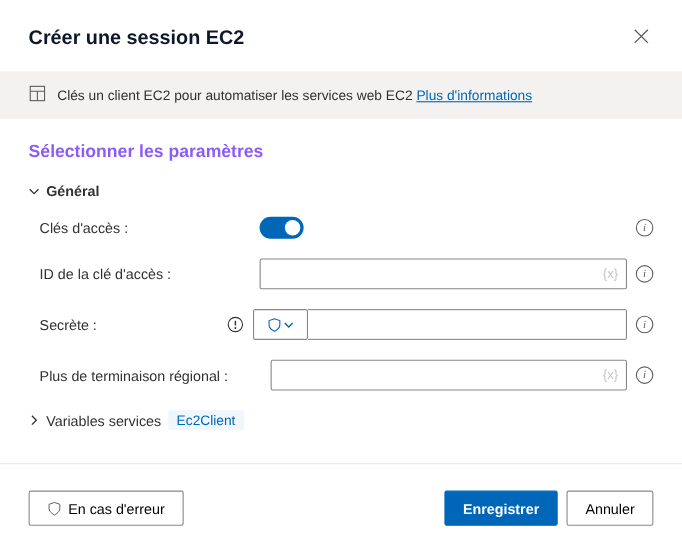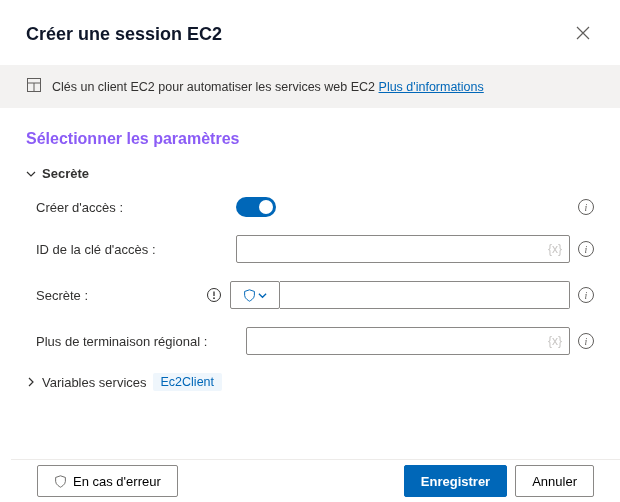--- a/index.html
+++ b/index.html
@@ -25,21 +25,21 @@
 .input { flex: 1; height: 28px; border: 1px solid #8a8886; border-radius: 2px; padding: 0 8px; font-size: 13px; position: relative; background: #fff; }
 .input.with-var { padding-right: 26px; }
 .var-hint { position: absolute; right: 8px; top: 50%; transform: translateY(-50%); color: #c8c6c4; font-size: 12px; pointer-events: none; }
 .input-wrap { position: relative; flex: 1; display: flex; }
 .secret-pick { width: 50px; height: 28px; border: 1px solid #8a8886; border-radius: 2px; display: flex; align-items: center; justify-content: center; gap: 2px; cursor: pointer; color: #0067b8; }
 .secret-input { flex: 1; height: 28px; border: 1px solid #8a8886; border-left: none; border-radius: 0 2px 2px 0; }
 .secret-group { display: flex; flex: 1; }
 .info-icon { width: 16px; height: 16px; border: 1px solid #605e5c; border-radius: 50%; display: flex; align-items: center; justify-content: center; font-size: 10px; font-style: italic; font-family: serif; color: #605e5c; cursor: pointer; flex-shrink: 0; }
 .warn-icon { width: 16px; height: 16px; display: flex; align-items: center; justify-content: center; flex-shrink: 0; }
 .tag { background: #eff6fc; color: #0067b8; padding: 2px 8px; border-radius: 2px; font-size: 12.5px; }
-.footer { margin-top: auto; border-top: 1px solid #edebe9; padding: 5px 26px; display: flex; align-items: flex-end; margin-left: 11px; }
+.footer { margin-top: auto; border-top: 1px solid #edebe9; padding: 24px 26px; display: flex; align-items: flex-end; }
 .btn { height: 32px; padding: 0 16px; border-radius: 2px; font-size: 13px; cursor: pointer; border: 1px solid #8a8886; background: #fff; display: inline-flex; align-items: center; gap: 6px; }
 .btn.primary { background: #0067b8; border-color: #0067b8; color: #fff; font-weight: 600; }
 .spacer { flex: 1; }
 .footer .btn + .btn { margin-left: 8px; }
 </style>
 </head>
 <body>
 
 <div class="header">
   <div class="title">Créer une session EC2</div>
@@ -65,25 +65,25 @@
 
 <div class="section">
   <div class="section-title">Sélectionner les paramètres</div>
 
   <div class="group-header">
     <span class="chev">
       <svg width="10" height="10" viewBox="0 0 10 10">
           <path d="M1 3 L5 7 L9 3" fill="none" stroke="#323130" stroke-width="1.2"></path>
         </svg>
     </span>
-    <span>Secrète</span>
+    <span>Général</span>
   </div>
 
   <div class="row">
-    <div class="row-label">Créer d'accès :</div>
+    <div class="row-label">Clés d'accès :</div>
     <div class="row-control">
       <div class="toggle"></div>
       <div style="flex:1"></div>
       <div class="info-icon">i</div>
     </div>
   </div>
 
   <div class="row">
     <div class="row-label">ID de la clé d'accès :</div>
     <div class="row-control">

